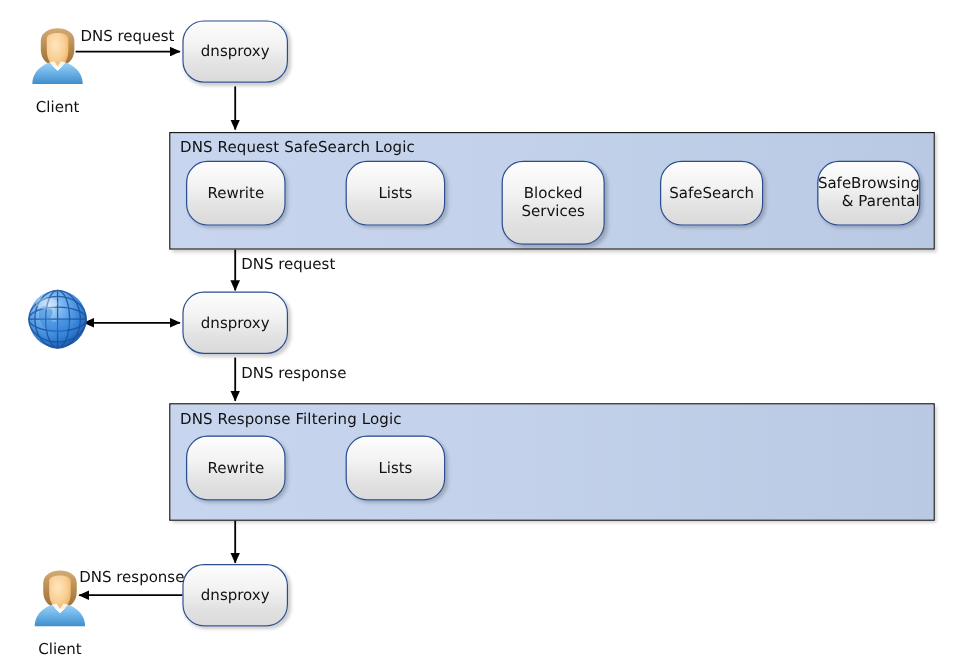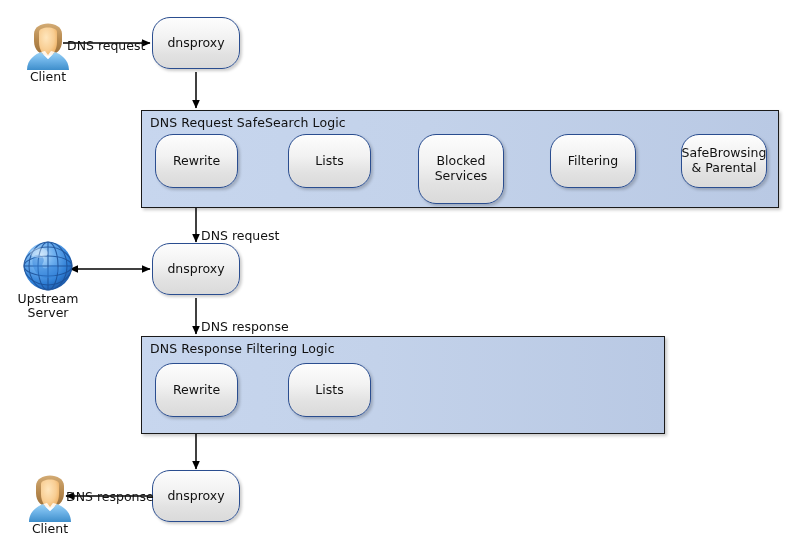--- a/index.html
+++ b/index.html
@@ -64,29 +64,29 @@
     position: absolute;
   }
   .actor-label {
     position: absolute;
     width: 100%;
     text-align: center;
     font-size: 12.5px;
     color: #111111;
     line-height: 1.15;
     white-space: pre-line;
+    margin-top: 12px;
   }
   
   .edge-label {
     position: absolute;
     font-size: 12.5px;
     color: #111111;
     line-height: 1.22;
     white-space: pre-line;
-    margin-top: 16px;
   }
   .edge-label.center { text-align: center; }
 </style>
 </head>
 <body>
 
 <div id="canvas">
 
   <svg class="layer" viewBox="0 0 797 558">
     <defs>
@@ -156,22 +156,22 @@
 
   <div class="node" style="left:152px; top:17px; width:88px; height:52px;">dnsproxy</div>
 
   <div class="phase-box" style="left:141px; top:110px; width:638px; height:98px;">
     <div class="phase-title">DNS Request SafeSearch Logic</div>
   </div>
   <div class="node" style="left:155px; top:134px; width:83px; height:54px;">Rewrite</div>
   <div class="node" style="left:288px; top:134px; width:83px; height:54px;">Lists</div>
   <div class="node" style="left:418px; top:134px; width:86px; height:70px;">Blocked
 Services</div>
-  <div class="node" style="left:550px; top:134px; width:86px; height:54px;">Filtering</div>
-  <div class="node" style="left:681px; top:134px; width:86px; height:54px;">SafeBrowsing
+  <div class="node" style="left:550px; top:134px; width:86px; height:54px;">SafeSearch</div>
+  <div class="node" style="left:681px; top:134px; width:86px; height:54px;text-align:right;">SafeBrowsing
 &amp; Parental</div>
 
   <div class="actor" style="left:16px; top:240px; width:64px; height:76px;">
     <svg width="64" height="52" viewBox="0 0 64 52">
       <defs>
         <radialGradient id="globeG" cx="35%" cy="28%" r="78%">
           <stop offset="0%" stop-color="#bfe0fb"></stop>
           <stop offset="35%" stop-color="#6fb0ef"></stop>
           <stop offset="75%" stop-color="#2f7fd6"></stop>
           <stop offset="100%" stop-color="#1b56a5"></stop>
@@ -182,27 +182,25 @@
         <ellipse cx="32" cy="26" rx="10" ry="24"></ellipse>
         <ellipse cx="32" cy="26" rx="19" ry="24"></ellipse>
         <line x1="32" y1="2" x2="32" y2="50"></line>
         <line x1="8" y1="26" x2="56" y2="26"></line>
         <ellipse cx="32" cy="26" rx="24" ry="10"></ellipse>
         <ellipse cx="32" cy="26" rx="24" ry="19"></ellipse>
       </g>
       <path d="M18,16 C24,12 30,18 27,23 C24,28 30,30 33,27 C37,23 44,26 42,32 C40,38 30,40 24,36 C18,32 14,22 18,16 Z" fill="#2f7fd6" opacity="0.45"></path>
       <ellipse cx="23" cy="13" rx="9" ry="5" fill="#ffffff" opacity="0.30"></ellipse>
     </svg>
-    <div class="actor-label" style="top:52px;">Upstream
-Server</div>
   </div>
 
   <div class="node" style="left:152px; top:243px; width:88px; height:52px;">dnsproxy</div>
 
-  <div class="phase-box" style="left:141px; top:336px; width:524px; height:98px;">
+  <div class="phase-box" style="left:141px; top:336px; width:638px; height:98px;">
     <div class="phase-title">DNS Response Filtering Logic</div>
   </div>
   <div class="node" style="left:155px; top:363px; width:83px; height:54px;">Rewrite</div>
   <div class="node" style="left:288px; top:363px; width:83px; height:54px;">Lists</div>
 
   <div class="actor" style="left:16px; top:466px; width:68px; height:72px;">
     <svg width="68" height="56" viewBox="0 0 68 56">
       <path d="M20,20 C20,6 48,6 48,20 L48,27 C48,36 42,41 34,41 C26,41 20,36 20,27 Z" fill="url(#hairG)"></path>
       <path d="M25,18 C25,12 43,12 43,18 L43,28 C43,37 38,42 34,42 C30,42 25,37 25,28 Z" fill="url(#faceG)"></path>
       <path d="M13,56 C13,45 22,40 27,38 L34,45 L41,38 C46,40 55,45 55,56 Z" fill="url(#shirtG)"></path>

